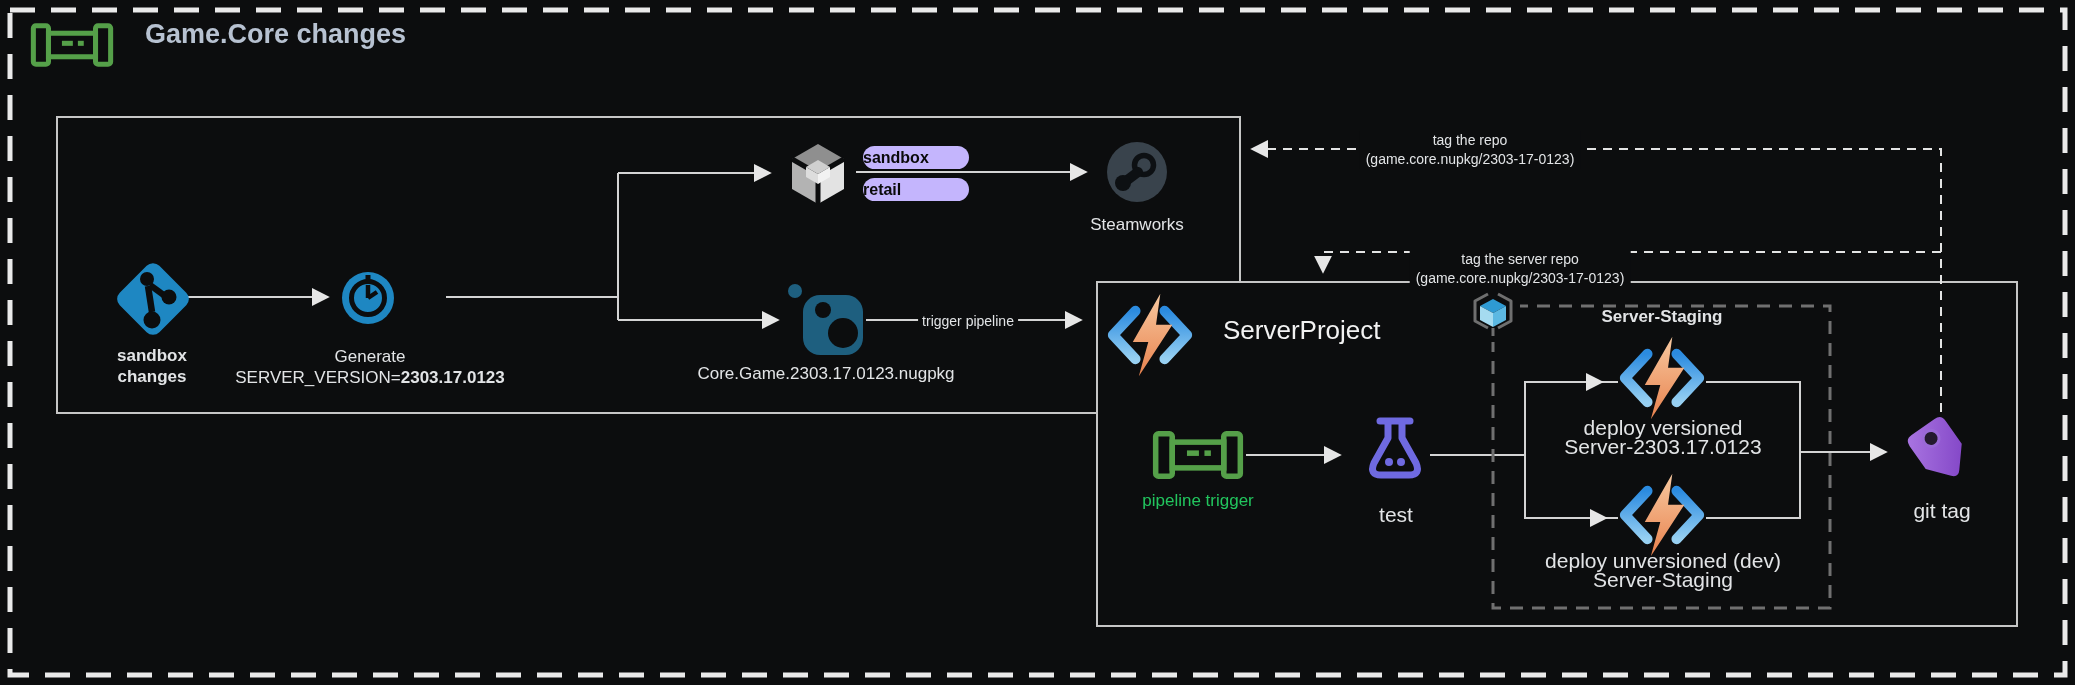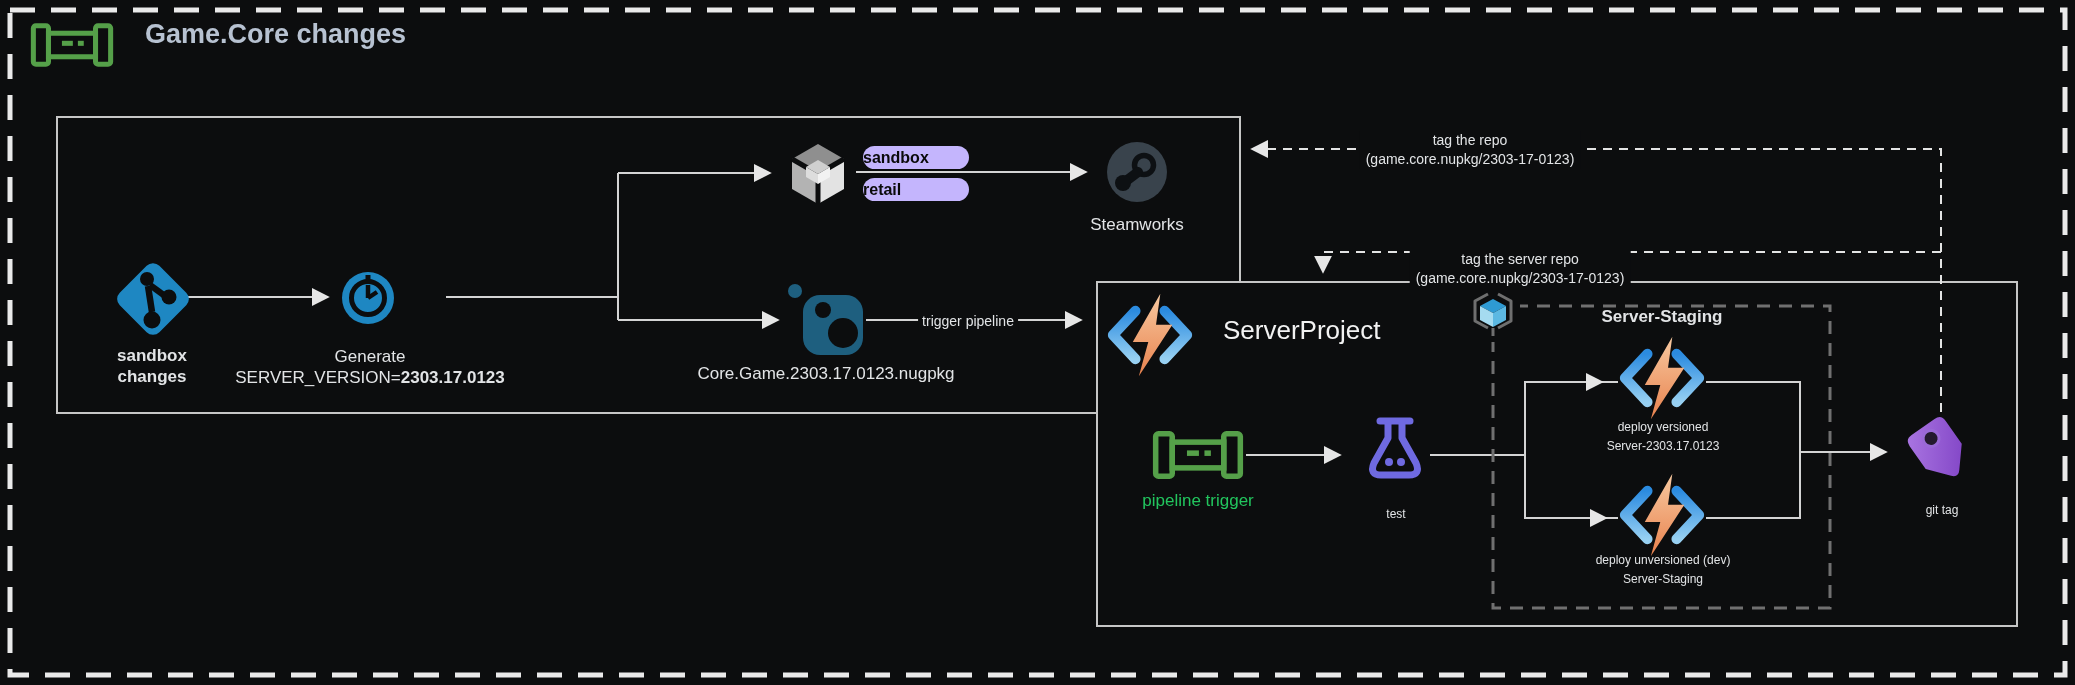--- a/index.html
+++ b/index.html
@@ -12,21 +12,21 @@
   .overlay{z-index:3;}
   .node{position:absolute;z-index:4;}
   .mask{background:#0c0d0e;}
   .lbl{position:absolute;z-index:5;text-align:center;transform:translateX(-50%);
        font-size:17px;line-height:21px;white-space:nowrap;}
   .lbl.left{transform:none;text-align:center;margin-left:13px;}
   .bold{font-weight:bold;}
   .title{font-size:27px;font-weight:bold;color:#b7c2d1;}
   .sp-title{font-size:26px;font-weight:normal;color:#f2f2f2;}
   .small{font-size:14px;line-height:19px;}
-  .mid{font-size:12px;line-height:19px;}
+  .mid{font-size:21px;line-height:19px;}
   .slate{color:#22c55e;}
   .pill{position:absolute;z-index:5;width:106px;height:23px;border-radius:999px;background:#c4b5fd;
         color:#0a0a0a;font-weight:bold;font-size:16px;line-height:23px;text-align:left;}
 </style>
 </head>
 <body>
 
 <div id="canvas">
 
   <svg class="layer underlay" width="2075" height="685">

